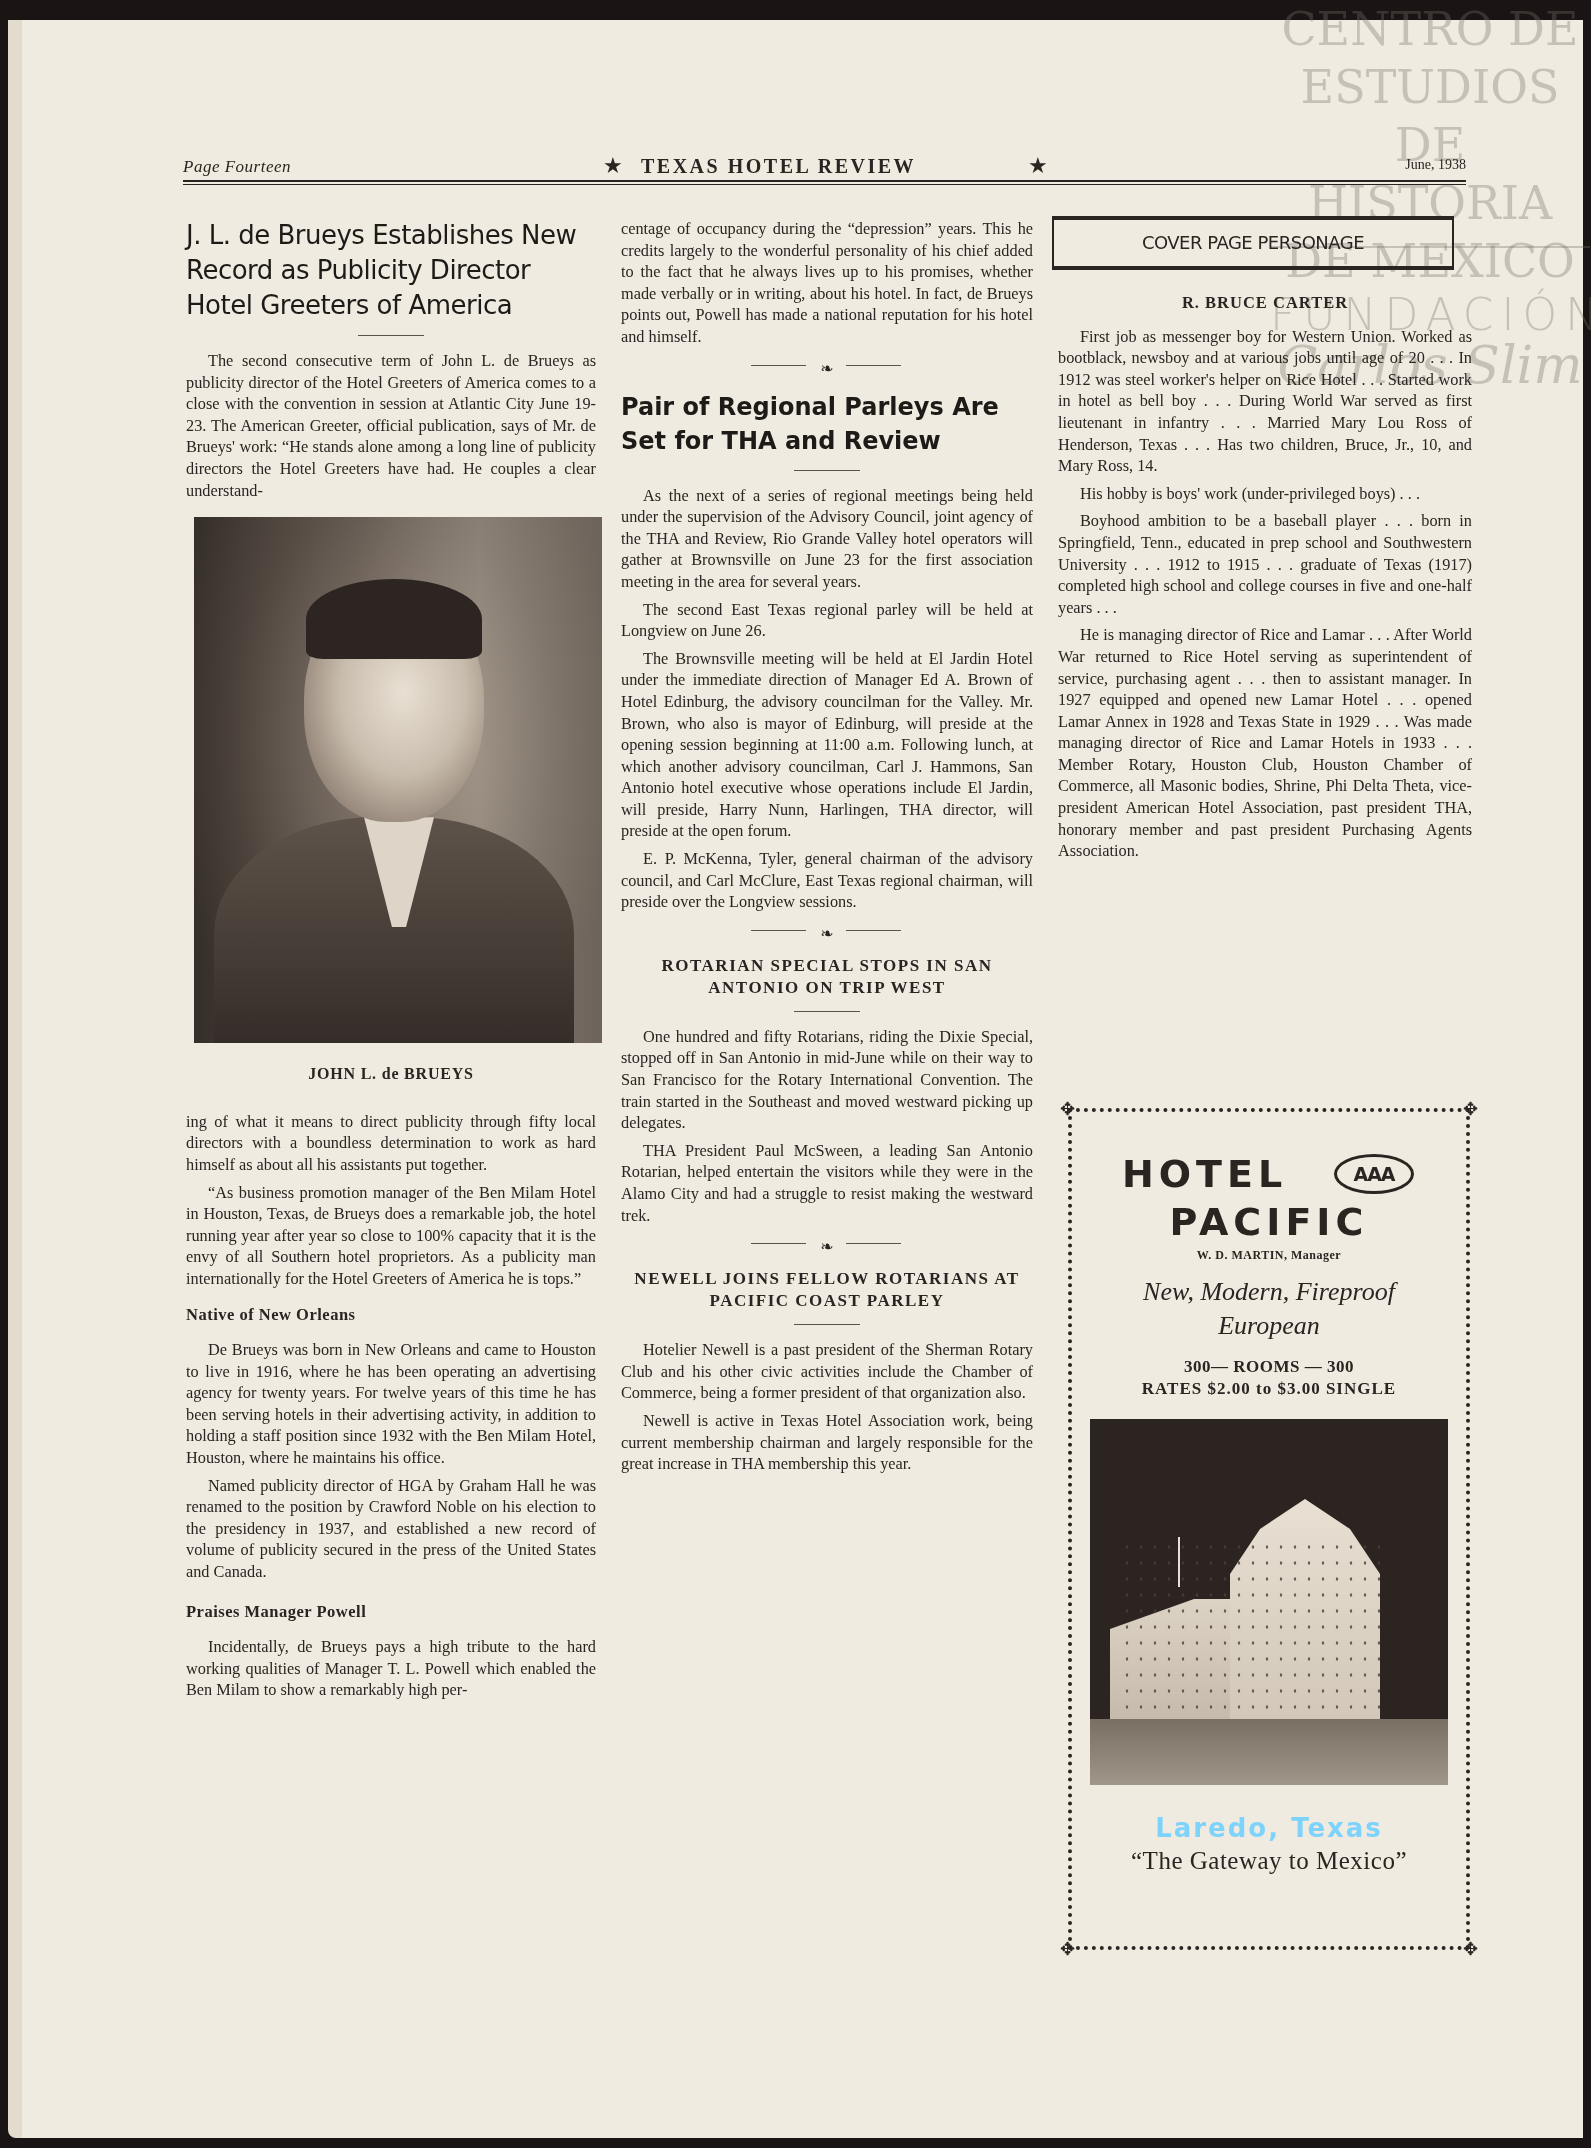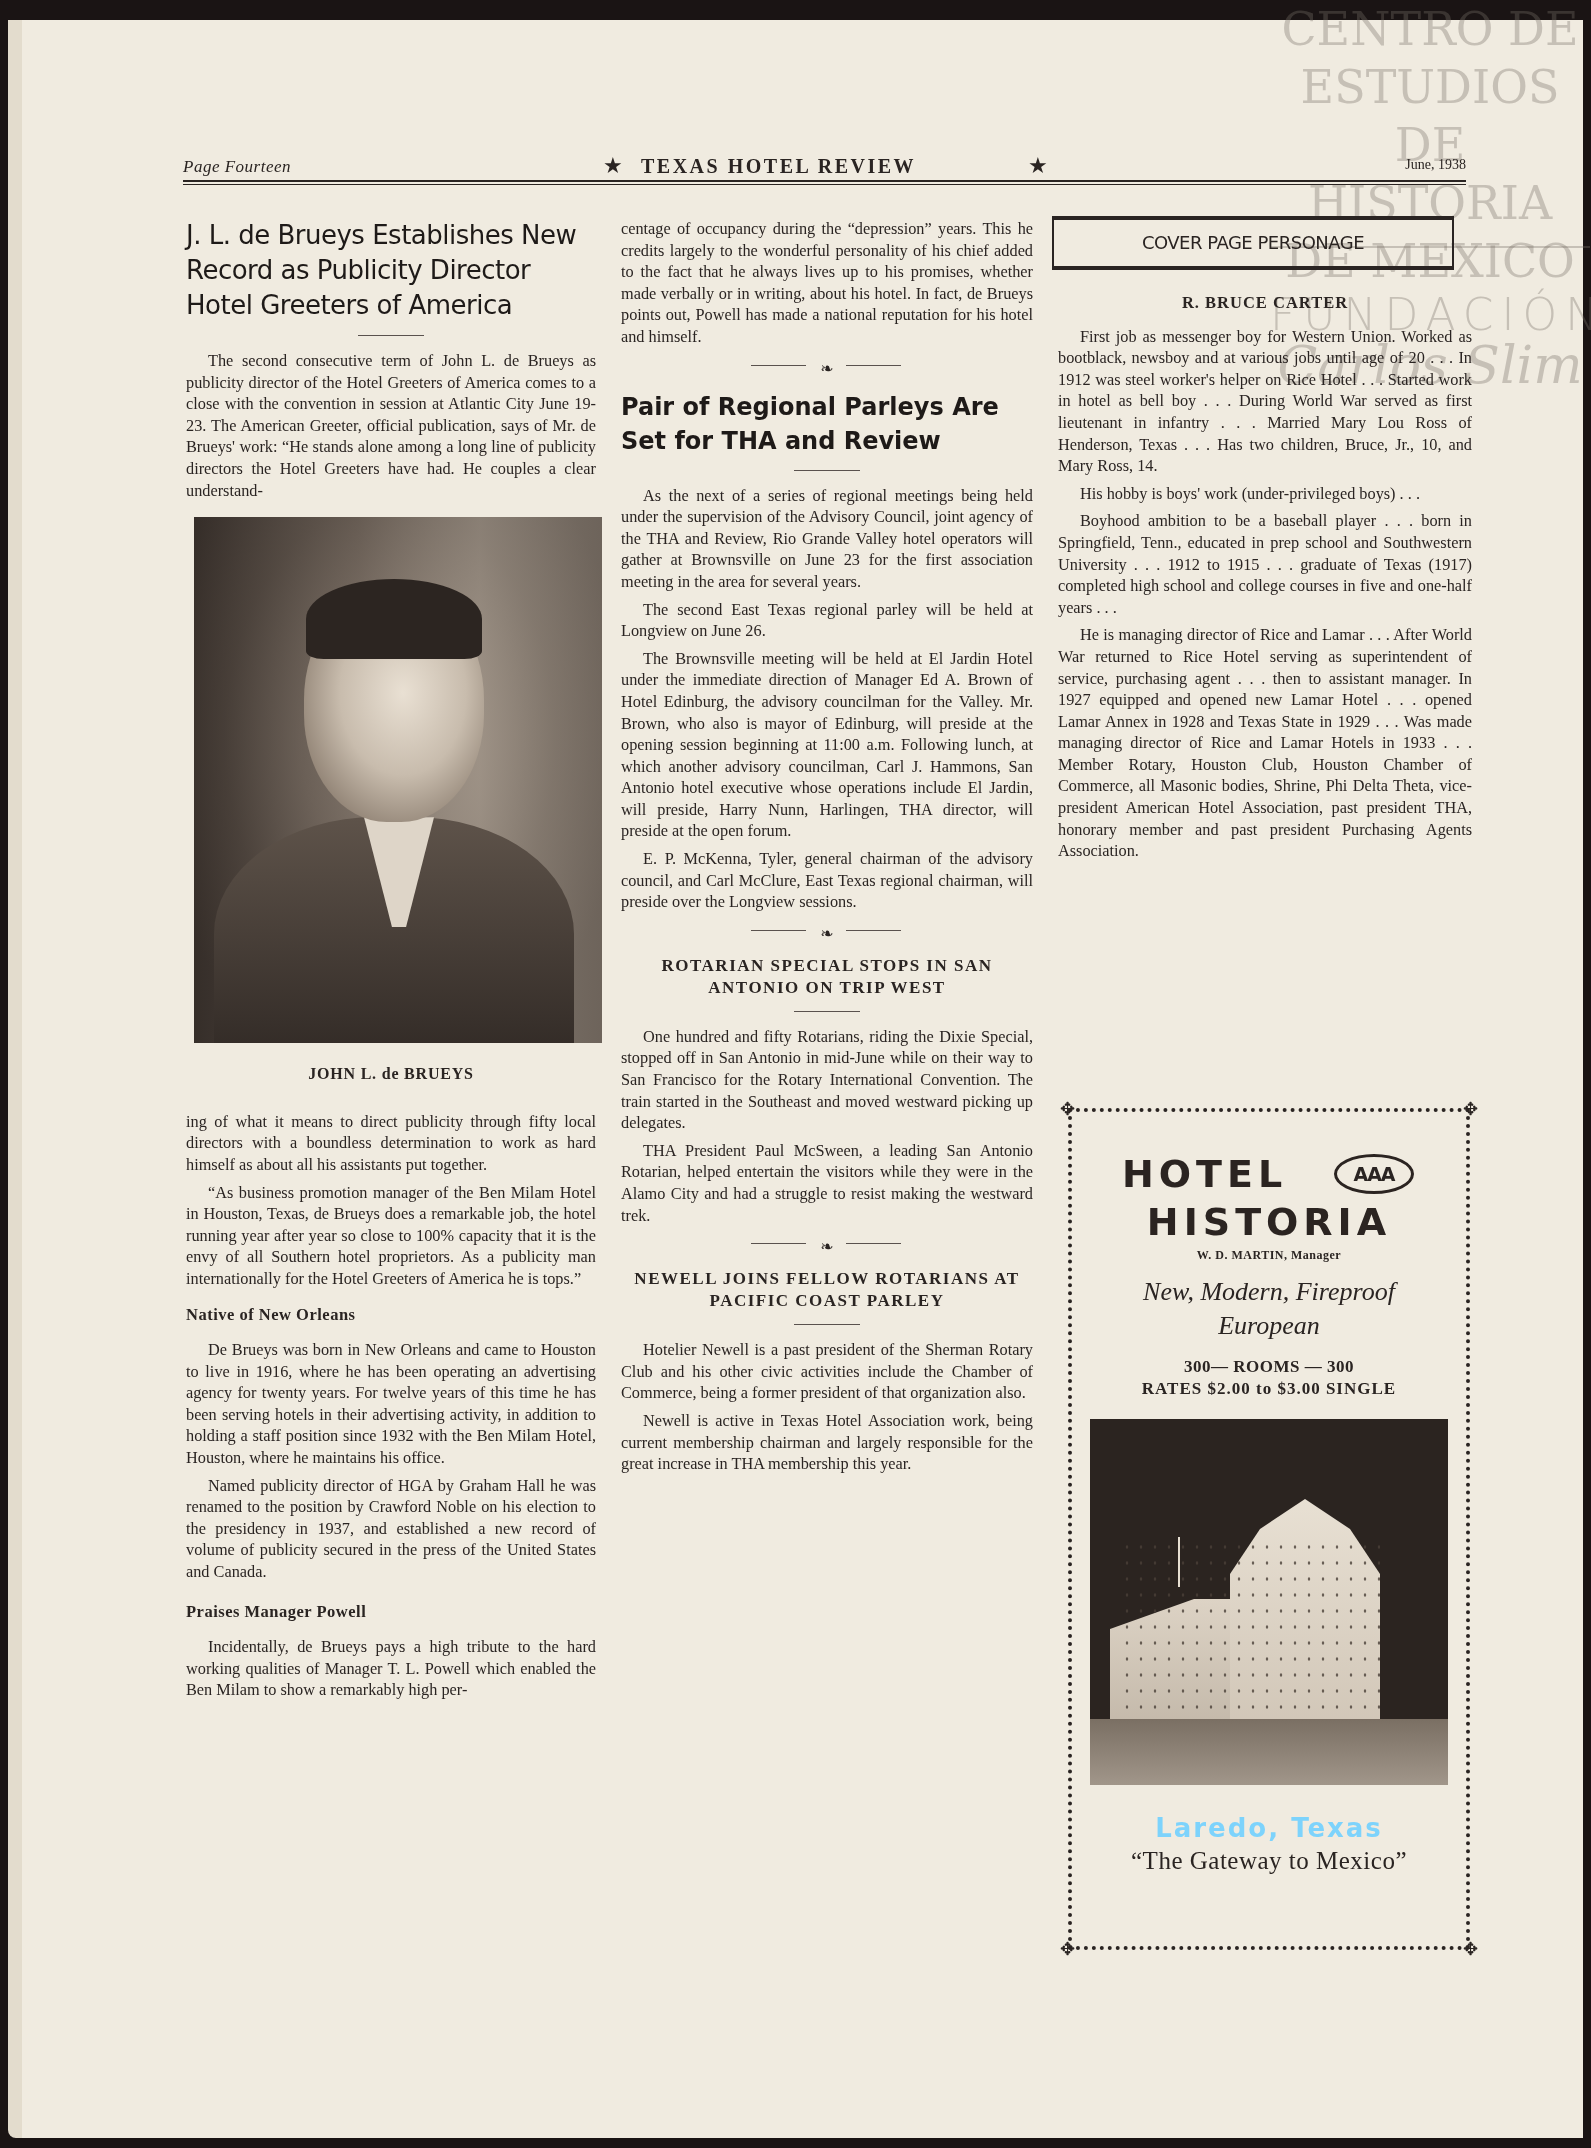--- a/index.html
+++ b/index.html
@@ -184,21 +184,21 @@
 <div class="ad">
   <span class="corner" style="left:-12px;top:-12px">✥</span>
   <span class="corner" style="right:-12px;top:-12px">✥</span>
   <span class="corner" style="left:-12px;bottom:-12px">✥</span>
   <span class="corner" style="right:-12px;bottom:-12px">✥</span>
 
   <div class="ad-hotel-row">
     <span class="ad-hotel">HOTEL</span>
     <span class="aaa-badge">AAA</span>
   </div>
-  <div class="ad-hamilton">HISTORIA</div>
+  <div class="ad-hamilton">PACIFIC</div>
   <div class="ad-manager">W. D. MARTIN, Manager</div>
   <div class="ad-tagline">New, Modern, Fireproof</div>
   <div class="ad-tagline" style="margin-top:0">European</div>
   <div class="ad-rooms">300— ROOMS — 300</div>
   <div class="ad-rates">RATES $2.00 to $3.00 SINGLE</div>
   <div class="ad-photo">
     <div class="wing"></div>
     <div class="tower"></div>
     <div class="windows"></div>
     <div class="flag"></div>

